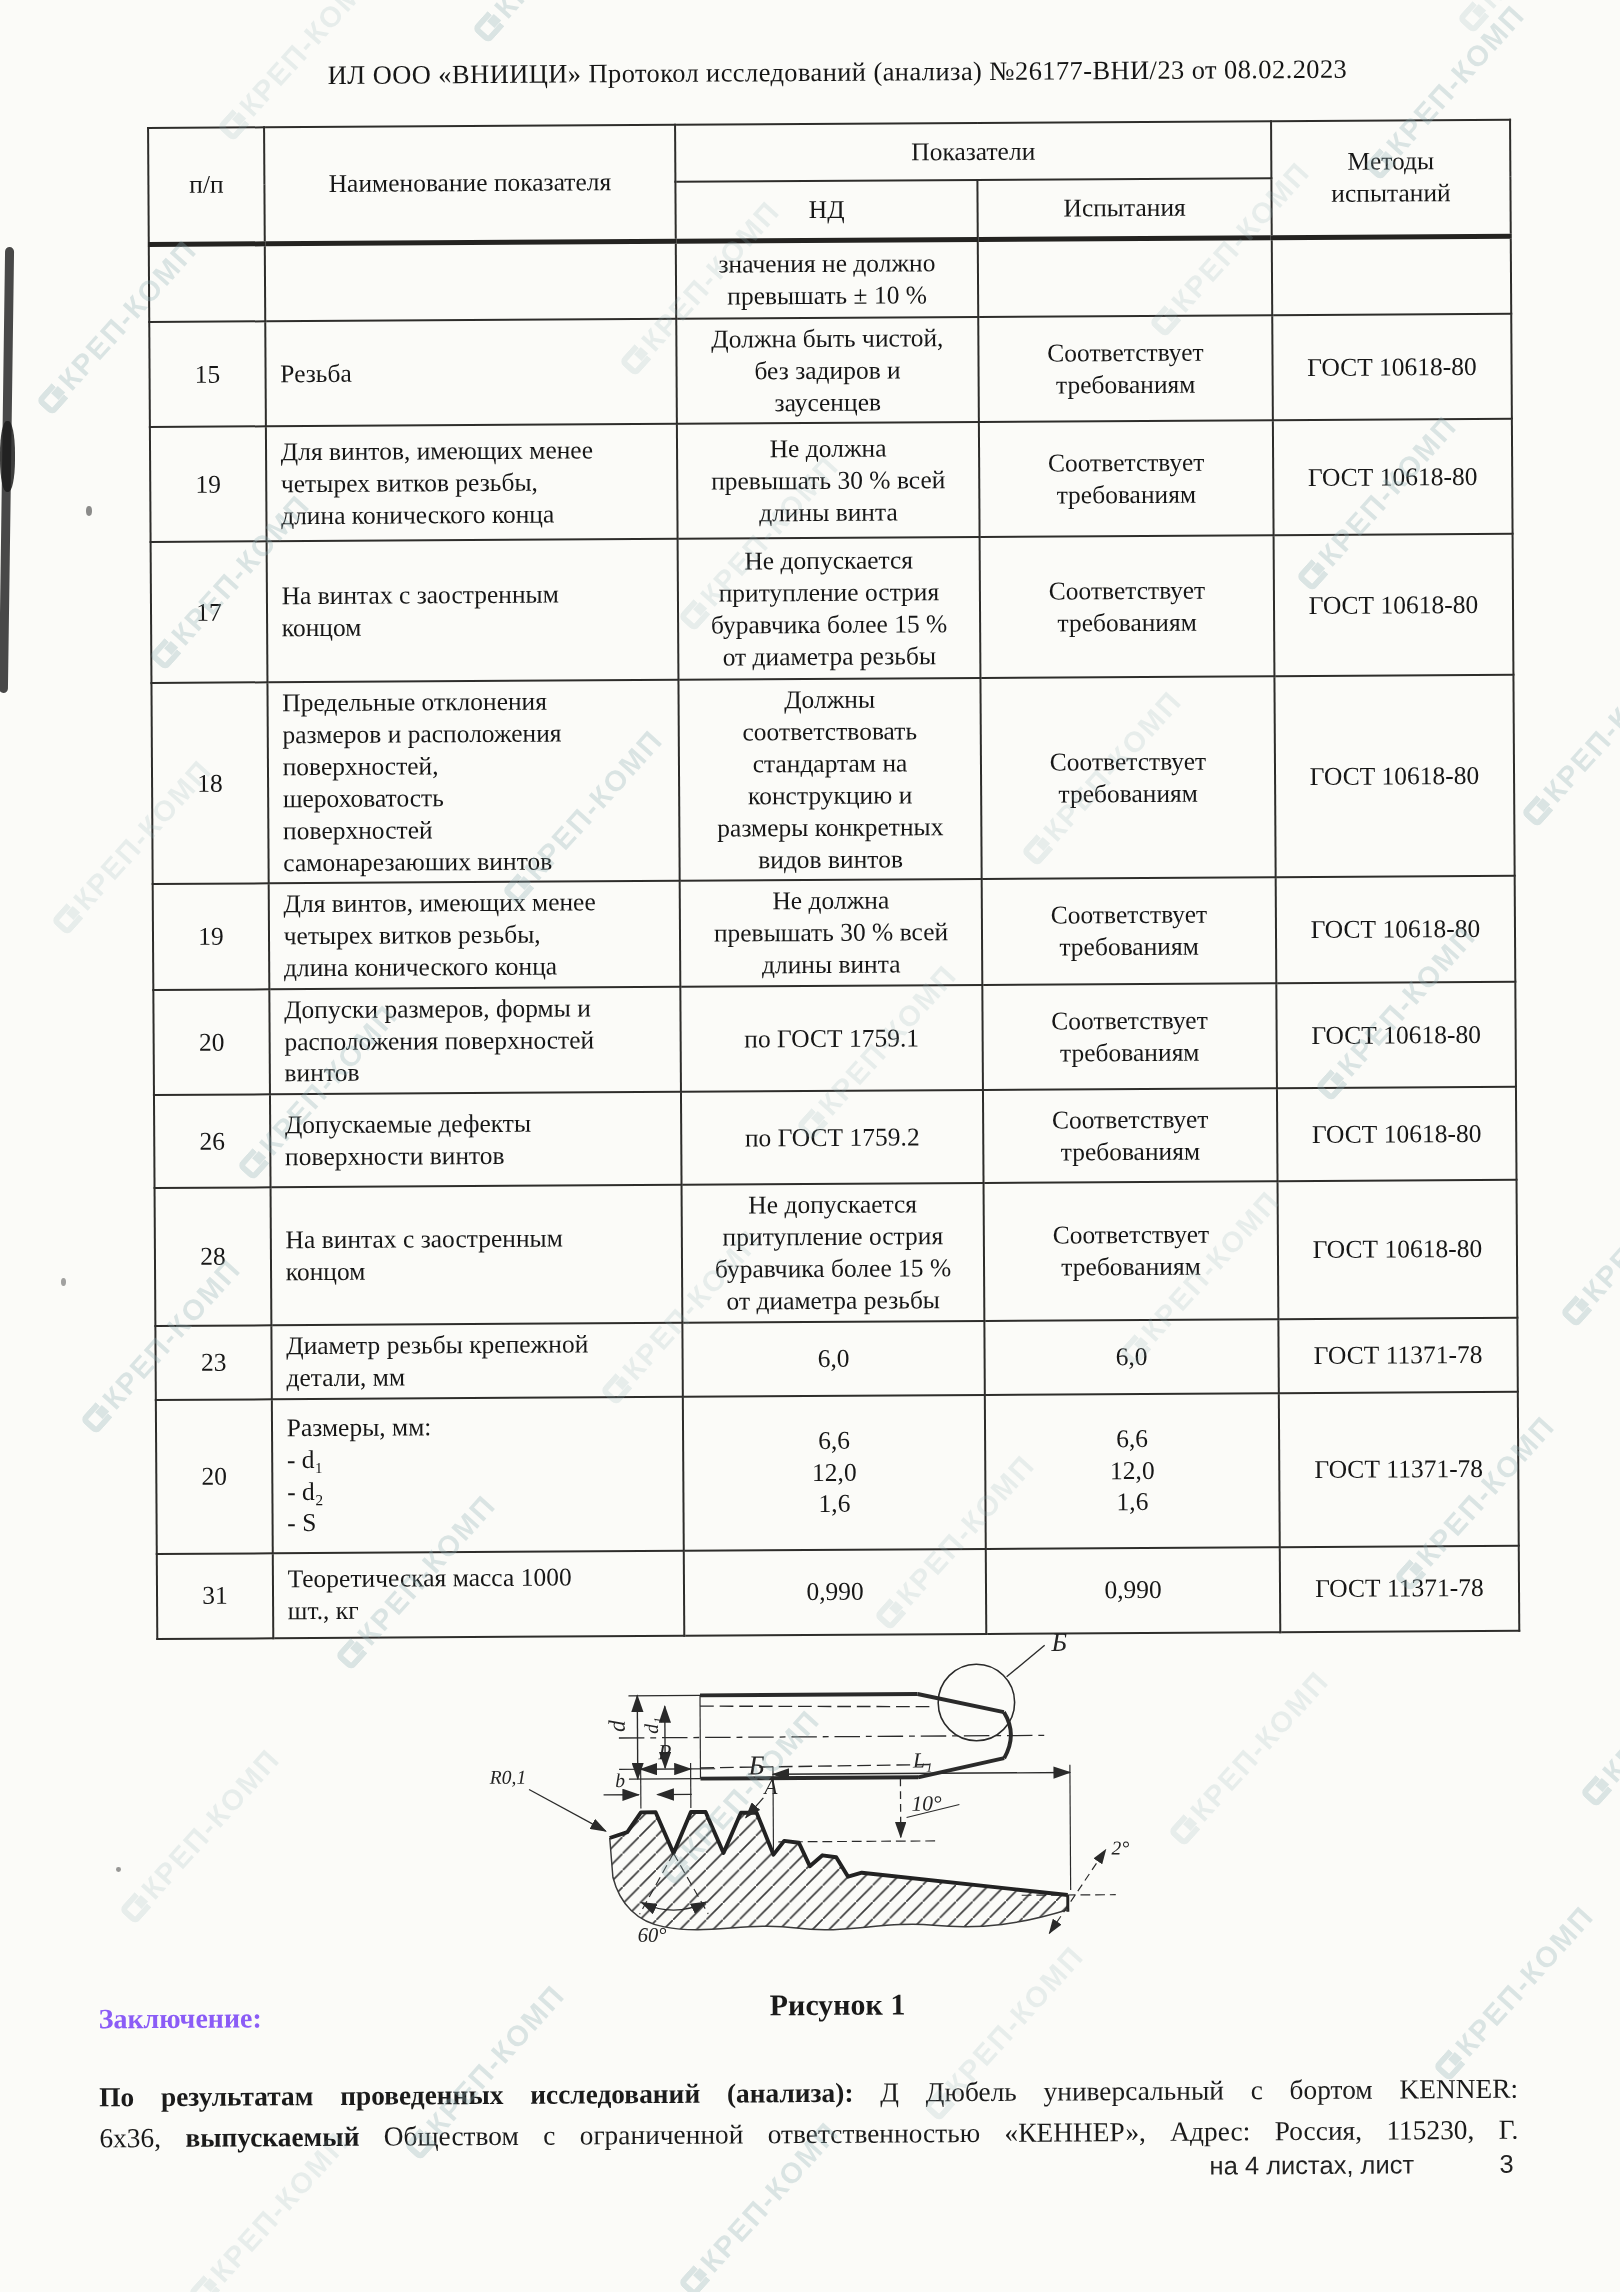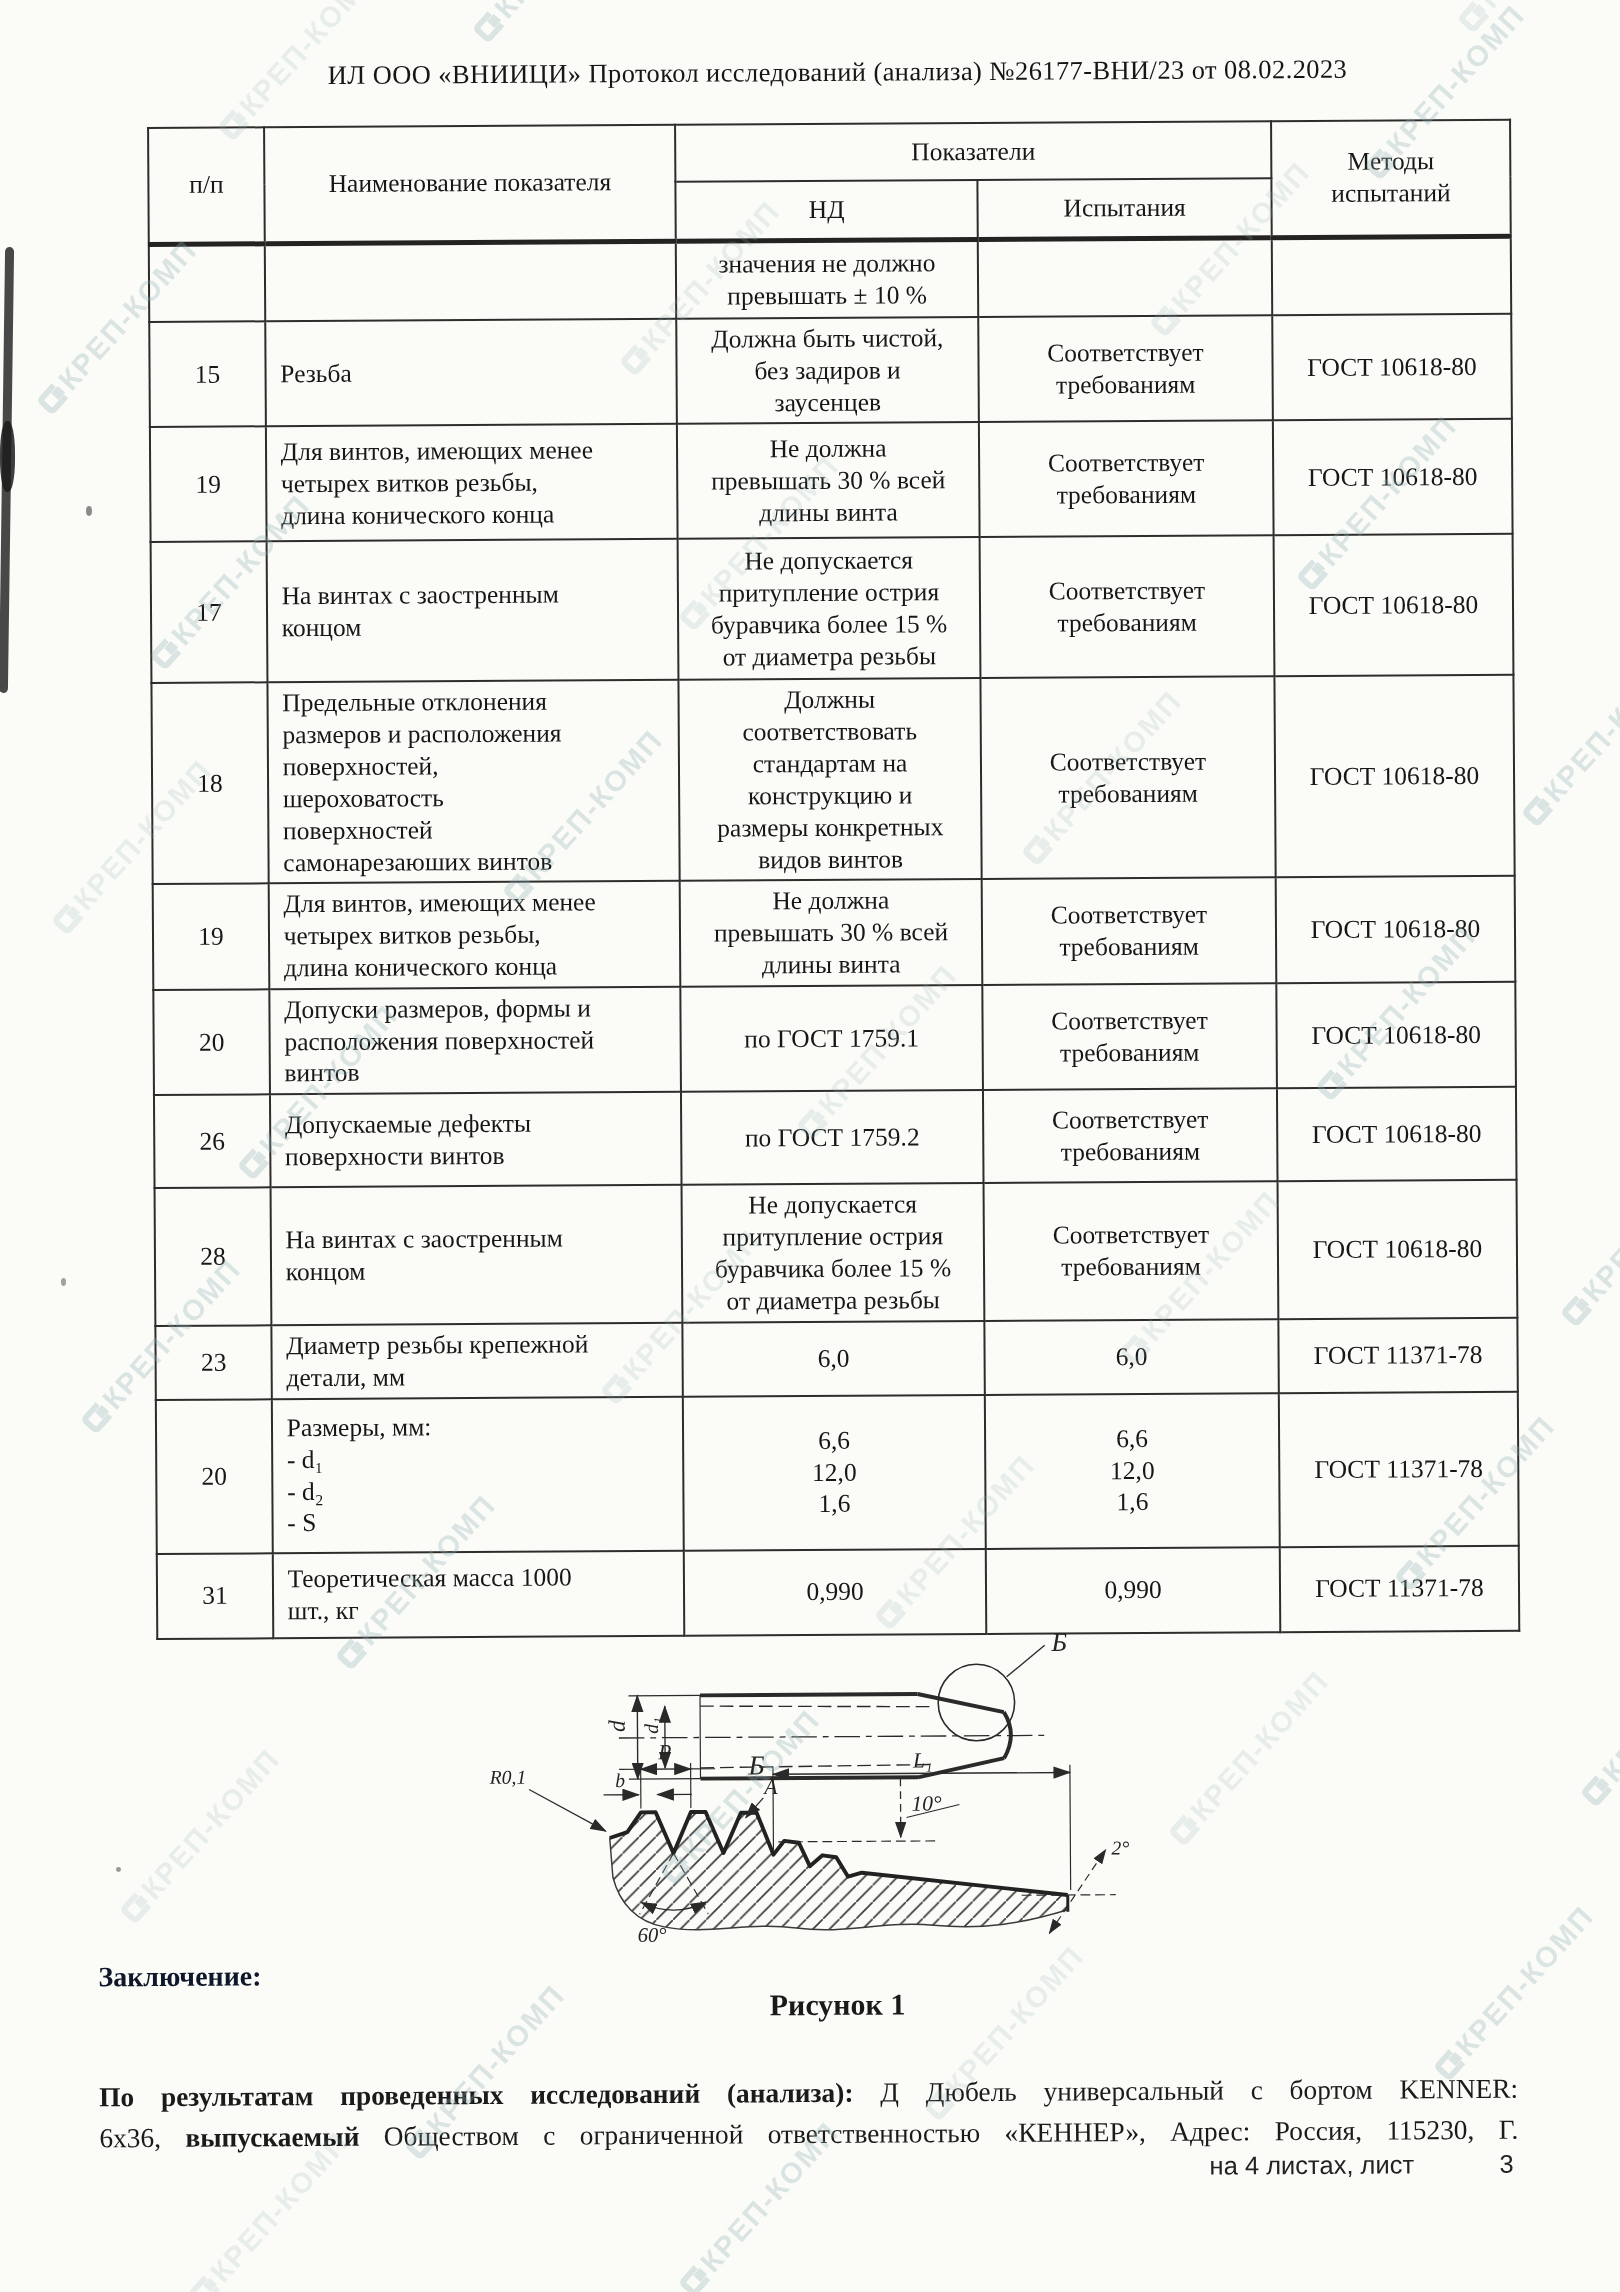--- a/index.html
+++ b/index.html
@@ -36,21 +36,21 @@
   .h-cell{text-align:center;}
 
   
   .fig-wrap{position:absolute; left:469px; top:1619px; width:686px; height:365px;}
   .fig-caption{
     position:absolute; left:627px; top:1988px; width:412px;
     text-align:center; font-size:30px; font-weight:bold; color:#1a1a1a;
   }
 
   
-  .concl-head{position:absolute; left:94px; top:1957px; font-size:28px; font-weight:bold; color:#0f172a;}
+  .concl-head{position:absolute; left:94px; top:1999px; font-size:28px; font-weight:bold; color:#8b5cf6;}
   .concl-line{position:absolute; left:94px; width:1419px; font-size:27.4px; color:#1b1b1b;
               text-align:justify; text-align-last:justify; white-space:nowrap;}
   .concl-l1{top:2078px;}
   .concl-l2{top:2119px;}
   .bold{font-weight:bold;}
 
   
   .footer{
     position:absolute; left:1204px; top:2154px; width:304px;
     font-family:"Liberation Sans","DejaVu Sans",sans-serif;

